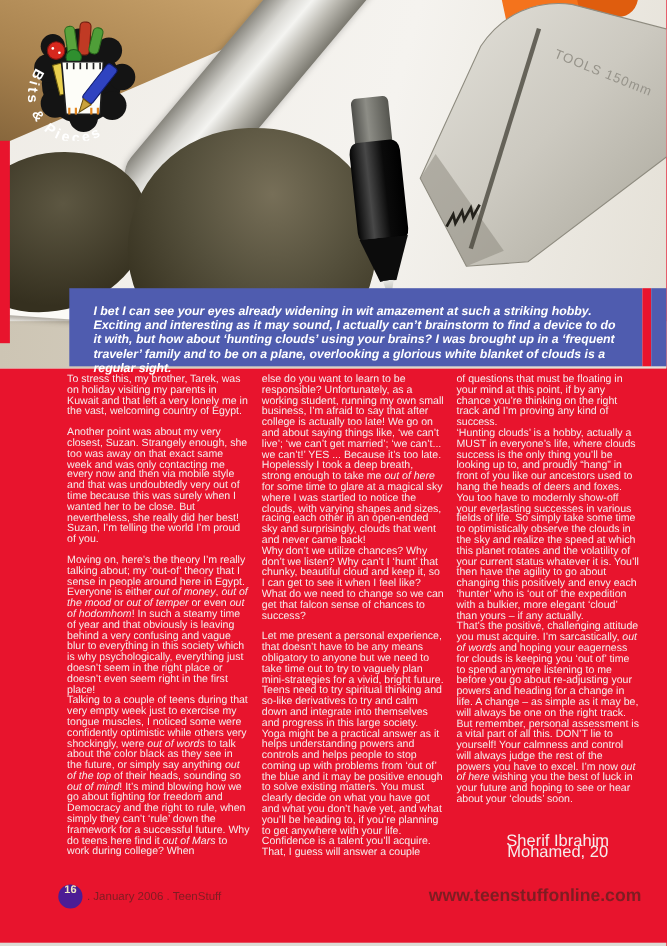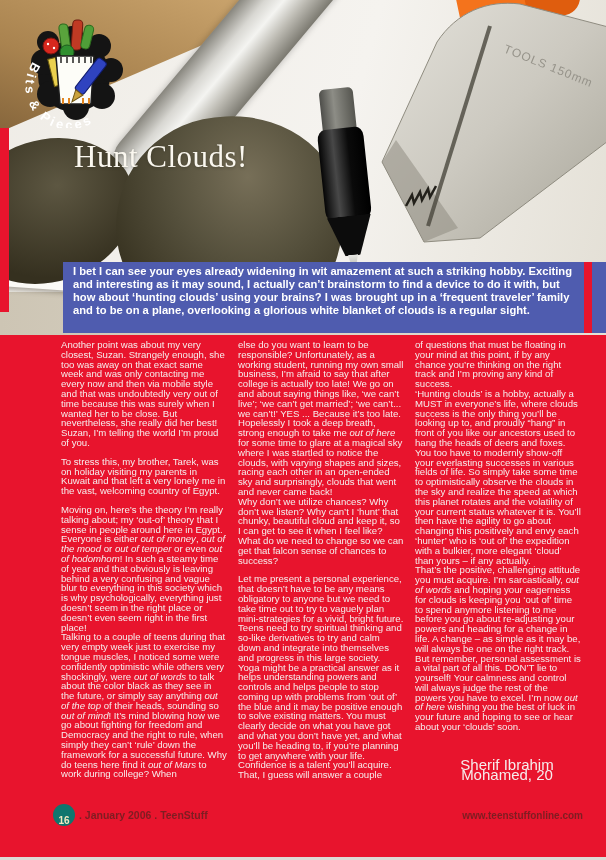--- a/index.html
+++ b/index.html
@@ -45,34 +45,34 @@
   .title{position:absolute;left:74px;top:139px;
     font-family:"Liberation Serif","DejaVu Serif",serif;
     font-size:31px;line-height:36px;color:#faf7ef;letter-spacing:.5px;
     text-shadow:0 1px 3px rgba(40,40,28,.4);}
   
   .intro{position:absolute;left:63px;top:262px;width:521px;height:71px;
     background:#4f5caf;color:#fff;font-weight:bold;
     font-size:11.2px;line-height:13.1px;box-sizing:border-box;padding:3px 10px;}
   .intro-gap{position:absolute;left:584px;top:262px;width:8px;height:71px;background:#e8142d;}
   .intro-frag{position:absolute;left:592px;top:262px;width:14px;height:71px;background:#4f5caf;}
-  .intro p{margin:0;}
+  .intro p{margin:12px;font-style:italic;}
   
   .cols{position:absolute;left:61px;top:340px;width:520px;display:flex;gap:11px;
     color:#f6eded;font-size:9.6px;line-height:9.8px;}
   .col{width:166px;}
   .col p{margin:0;}
   .col p + p{margin-top:9px;}
   .byline{margin-top:28px;text-align:center;padding-left:18px;font-size:15px;}
   
   .footer{position:absolute;left:53px;top:804px;width:530px;display:flex;align-items:center;}
-  .page-circle{width:22px;height:22px;border-radius:50%;background:#0f766e;color:#f2e9c0;
-    font-weight:bold;font-size:10px;display:flex;align-items:flex-end;justify-content:center;flex:none;}
-  .issue{color:#7e1d22;font-weight:bold;font-size:10.5px;margin-left:4px;}
-  .website{margin-left:auto;color:#7e1d22;font-weight:bold;font-size:10px;}
+  .page-circle{width:22px;height:22px;border-radius:50%;background:#4c1d95;color:#f2e9c0;
+    font-weight:bold;font-size:10px;display:flex;align-items:flex-start;justify-content:center;flex:none;}
+  .issue{color:#7e1d22;font-weight:normal;font-size:10.5px;margin-left:4px;}
+  .website{margin-left:auto;color:#7e1d22;font-weight:bold;font-size:16px;}
   .bottom-edge{position:absolute;left:0;bottom:0;width:100%;height:3px;background:#dddbd5;}
   i{font-style:italic;}
 </style>
 </head>
 <body>
 
 <div class="hero">
   <div class="wood"></div>
   <div class="table-edge"></div>
   <div class="sheet-edge"></div>
@@ -156,34 +156,33 @@
     </g>
     <defs>
         <path id="bparc" d="M 14 48 A 41 41 0 0 0 84 100"></path>
       </defs>
     <text font-size="13" font-weight="bold" fill="#ffffff" font-family="Liberation Sans, sans-serif">
       <textPath href="#bparc" startOffset="2" textLength="118">Bits &amp; Pieces</textPath>
     </text>
   </svg>
 
   <div class="title">
-    <div>Hunt Clouds!</div>
   </div>
 </div>
 
 <div class="intro">
   <p>I bet I can see your eyes already widening in wit amazement at such a striking hobby. Exciting and interesting as it may sound, I actually can’t brainstorm to find a device to do it with, but how about ‘hunting clouds’ using your brains? I was brought up in a ‘frequent traveler’ family and to be on a plane, overlooking a glorious white blanket of clouds is a regular sight.</p>
 </div>
 <div class="intro-gap"></div>
 <div class="intro-frag"></div>
 
 <div class="cols">
   <div class="col">
+    <p>To stress this, my brother, Tarek, was on holiday visiting my parents in Kuwait and that left a very lonely me in the vast, welcoming country of Egypt.</p>
     <p>Another point was about my very closest, Suzan. Strangely enough, she too was away on that exact same week and was only contacting me every now and then via mobile style and that was undoubtedly very out of time because this was surely when I wanted her to be close. But nevertheless, she really did her best! Suzan, I’m telling the world I’m proud of you.</p>
-    <p>To stress this, my brother, Tarek, was on holiday visiting my parents in Kuwait and that left a very lonely me in the vast, welcoming country of Egypt.</p>
     <p>Moving on, here’s the theory I’m really talking about; my ‘out-of’ theory that I sense in people around here in Egypt. Everyone is either <i>out of money</i>, <i>out of the mood</i> or <i>out of temper</i> or even <i>out of hodomhom</i>!  In such a steamy time of year and that obviously is leaving behind a very confusing and vague blur to everything in this society which is why psychologically, everything just doesn’t seem in the right place or doesn’t even seem right in the first place!<br>Talking to a couple of teens during that very empty week just to exercise my tongue muscles, I noticed some were confidently optimistic while others very shockingly, were <i>out of words</i> to talk about the color black as they see in the future, or simply say anything <i>out of the top</i> of their heads, sounding so <i>out of mind</i>! It’s mind blowing how we go about fighting for freedom and Democracy and the right to rule, when simply they can’t ‘rule’ down the framework for a successful future. Why do teens here find it <i>out of Mars</i> to work during college? When</p>
   </div>
   <div class="col">
     <p>else do you want to learn to be responsible? Unfortunately, as a working student, running my own small business, I’m afraid to say that after college is actually too late!  We go on and about saying things like, ‘we can’t live’; ‘we can’t get married’; ‘we can’t... we can’t!’ YES ... Because it’s too late.<br>Hopelessly I took a deep breath, strong enough to take me <i>out of here</i> for some time to glare at a magical sky where I was startled to notice the clouds, with varying shapes and sizes, racing each other in an open-ended sky and surprisingly, clouds that went and never came back!<br>Why don’t we utilize chances? Why don’t we listen? Why can’t I ‘hunt’ that chunky, beautiful cloud and keep it, so I can get to see it when I feel like? What do we need to change so we can get that falcon sense of chances to success?</p>
     <p>Let me present a personal experience, that doesn’t have to be any means obligatory to anyone but we need to take time out to try to vaguely plan mini-strategies for a vivid, bright future. Teens need to try spiritual thinking and so-like derivatives to try and calm down and integrate into themselves and progress in this large society. Yoga might be a practical answer as it helps understanding powers and controls and helps people to stop coming up with problems from ‘out of’ the blue and it may be positive enough to solve existing matters. You must clearly decide on what you have got and what you don’t have yet, and what you’ll be heading to, if you’re planning to get anywhere with your life. Confidence is a talent you’ll acquire. That, I guess will answer a couple</p>
   </div>
   <div class="col">
     <p>of questions that must be floating in your mind at this point, if by any chance you’re thinking on the right track and I’m proving any kind of success.<br>‘Hunting clouds’ is a hobby, actually a MUST in everyone’s life, where clouds success is the only thing you’ll be looking up to, and proudly “hang” in front of you like our ancestors used to hang the heads of deers and foxes.  You too have to modernly show-off your everlasting successes in various fields of life. So simply take some time to optimistically observe the clouds in the sky and realize the speed at which this planet rotates and the volatility of your current status whatever it is.  You’ll then have the agility to go about changing this positively and envy each ‘hunter’ who is ‘out of’ the expedition with a bulkier, more elegant ‘cloud’ than yours – if any actually.<br>That’s the positive, challenging attitude you must acquire. I’m sarcastically, <i>out of words</i> and hoping your eagerness for clouds is keeping you ‘out of’ time to spend anymore listening to me before you go about re-adjusting your powers and heading for a change in life. A change – as simple as it may be, will always be one on the right track.<br>But remember, personal assessment is a vital part of all this. DON’T lie to yourself!  Your calmness and control will always judge the rest of the powers you have to excel. I’m now <i>out of here</i> wishing you the best of luck in your future and hoping to see or hear about your ‘clouds’ soon.</p>
     <div class="byline">Sherif Ibrahim Mohamed, 20</div>
   </div>

